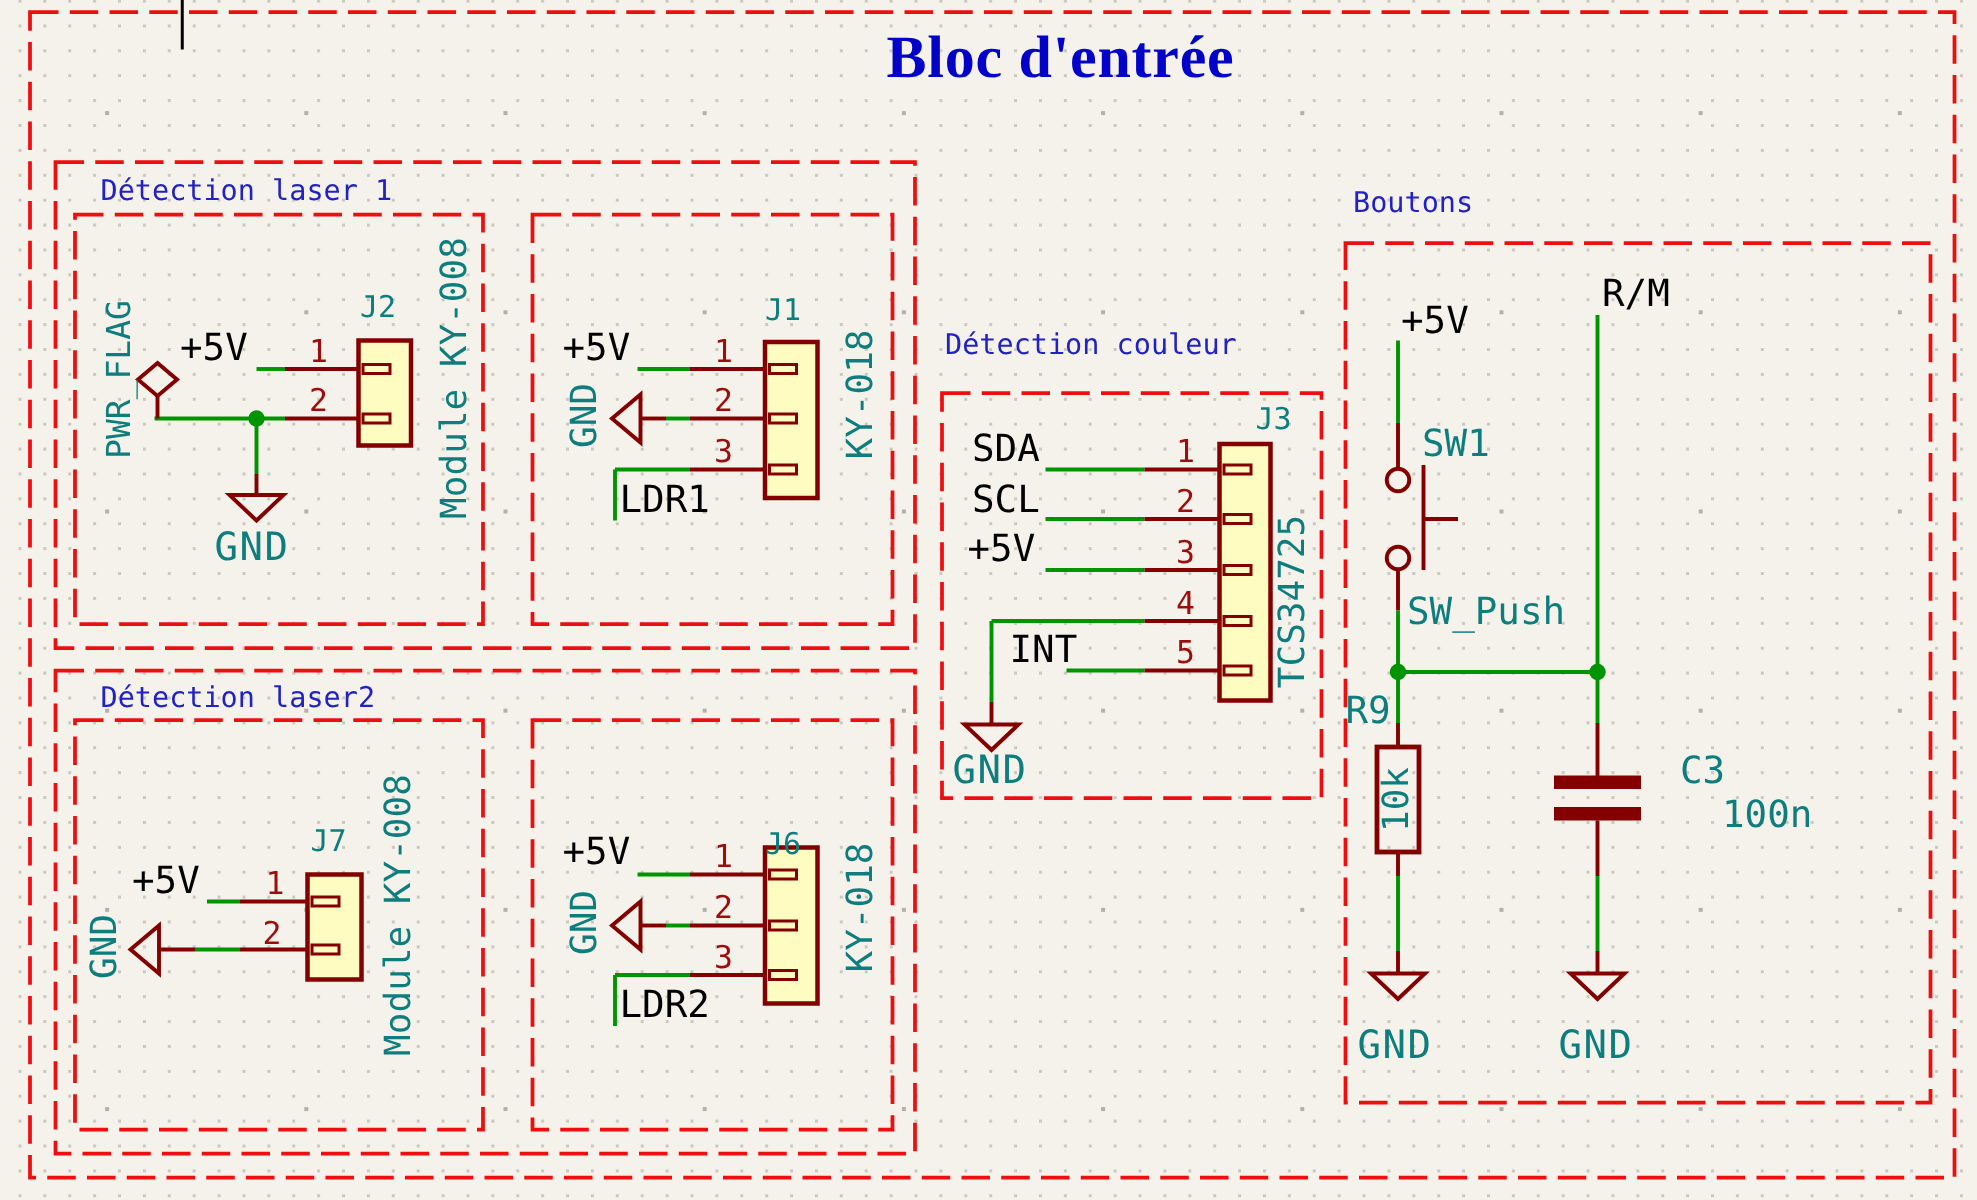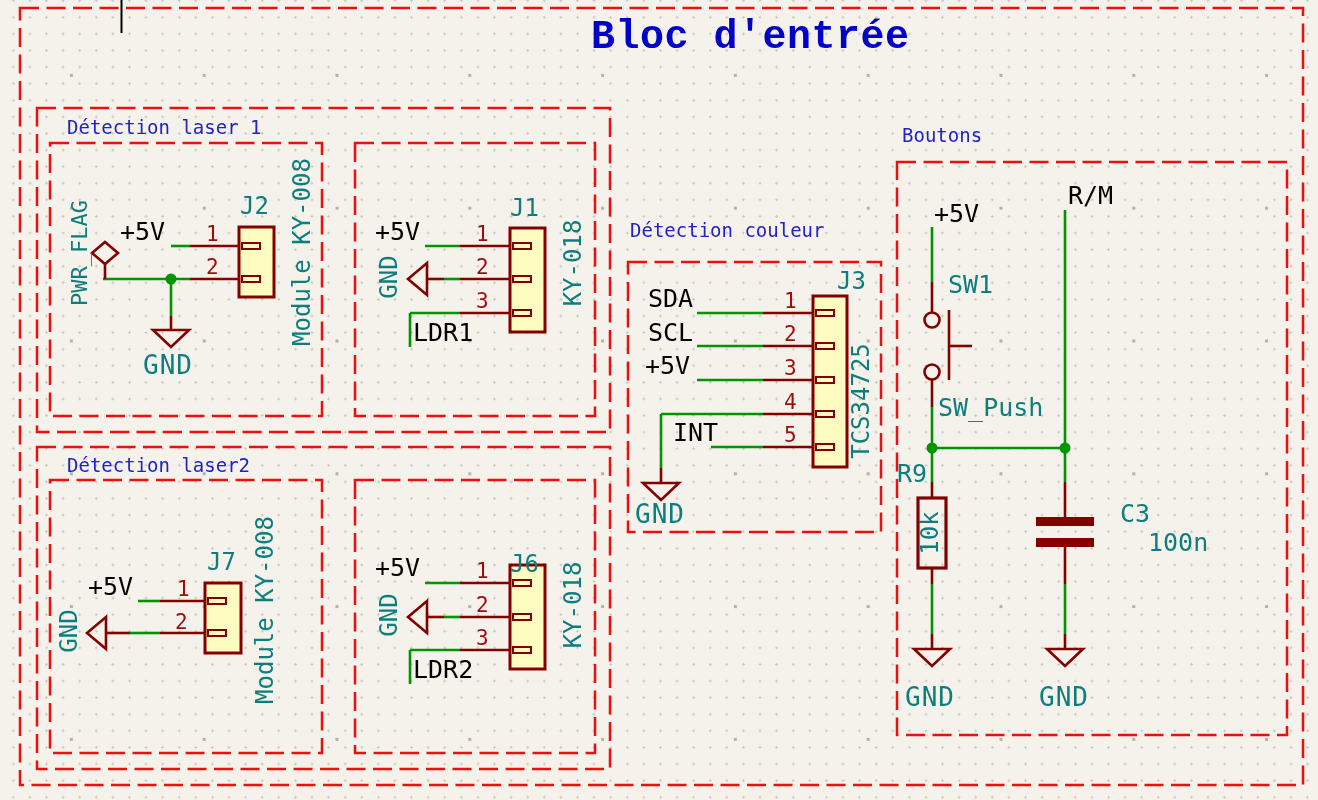--- a/index.html
+++ b/index.html
@@ -27,28 +27,28 @@
   .sym{stroke:var(--symbol_maroon);stroke-width:2.6;fill:none;}
   .sym3{stroke:var(--symbol_maroon);stroke-width:3.2;fill:none;}
   .body{fill:var(--symbol_fill_yellow);stroke:var(--symbol_maroon);stroke-width:3;}
   .notch{fill:var(--symbol_fill_yellow);stroke:var(--symbol_maroon);stroke-width:2;}
   .junc{fill:var(--wire_green);stroke:none;}
   .plate{fill:var(--symbol_maroon);stroke:none;}
   .tick{stroke:#000;stroke-width:2;}
   .t{position:absolute;line-height:1.05;white-space:nowrap;}
   .net{font-size:25px;color:var(--net_label_black);}
   .pin{font-size:21px;color:var(--pin_number_red);}
-  .ref{font-size:24px;color:var(--field_teal);}
+  .ref{font-size:20px;color:var(--field_teal);}
   .ref-lg{font-size:25px;color:var(--field_teal);}
   .blue-label{font-size:19px;color:var(--note_blue);}
   .gnd{font-size:26px;color:var(--field_teal);transform:translateX(-50%);letter-spacing:1px;}
   .vtext{transform:translate(-50%,-50%) rotate(-90deg);}
   .vval{font-size:24px;color:var(--field_teal);}
   .vflag{font-size:22px;color:var(--field_teal);}
-  .title{font-family:Liberation Mono, monospace;font-weight:bold;font-size:40px;color:var(--title_blue);letter-spacing:0.5px;text-align:center;}
+  .title{font-family:Liberation Serif, serif;font-weight:bold;font-size:40px;color:var(--title_blue);letter-spacing:0.5px;text-align:center;}
 </style>
 </head>
 <body>
 
 <div id="canvas">
 
   <svg width="1318" height="800" viewBox="0 0 1318 800">
 
     <line class="tick" x1="121.5" y1="0" x2="121.5" y2="33"></line>
 
@@ -229,21 +229,21 @@
   <div class="t pin" style="left:476px;top:560px;">1</div>
   <div class="t pin" style="left:476px;top:594px;">2</div>
   <div class="t pin" style="left:476px;top:627px;">3</div>
   <div class="t ref" style="left:510px;top:532px;margin-top:20px;">J6</div>
   <div class="t vval vtext" style="left:574px;top:605px;">KY-018</div>
   <div class="t vval vtext" style="left:390px;top:615px;">GND</div>
   <div class="t net" style="left:413px;top:657px;">LDR2</div>
 
   <div class="t net" style="left:934px;top:201px;">+5V</div>
   <div class="t net" style="left:1068px;top:183px;">R/M</div>
-  <div class="t ref-lg" style="left:948px;top:272px;">SW1</div>
+  <div class="t ref-lg" style="left:948px;top:283px;">SW1</div>
   <div class="t ref-lg" style="left:938px;top:395px;">SW_Push</div>
   <div class="t ref-lg" style="left:897px;top:461px;">R9</div>
   <div class="t vval vtext" style="left:931px;top:533px;">10k</div>
   <div class="t ref-lg" style="left:1120px;top:501px;">C3</div>
   <div class="t ref-lg" style="left:1120px;top:530px;margin-left:28px;">100n</div>
   <div class="t gnd" style="left:930px;top:684px;">GND</div>
   <div class="t gnd" style="left:1064px;top:684px;">GND</div>
 
 </div>
 

